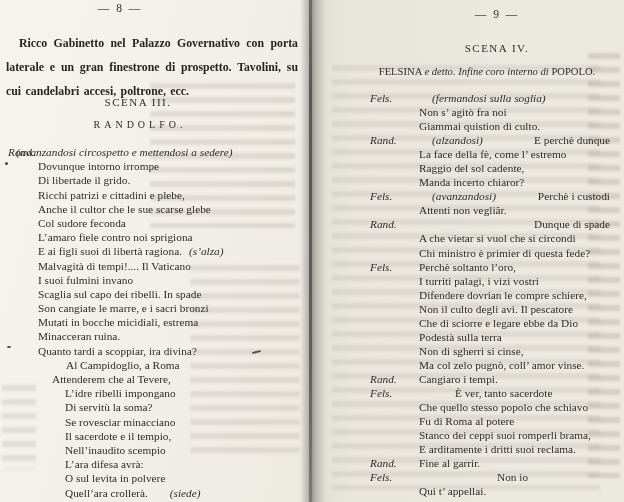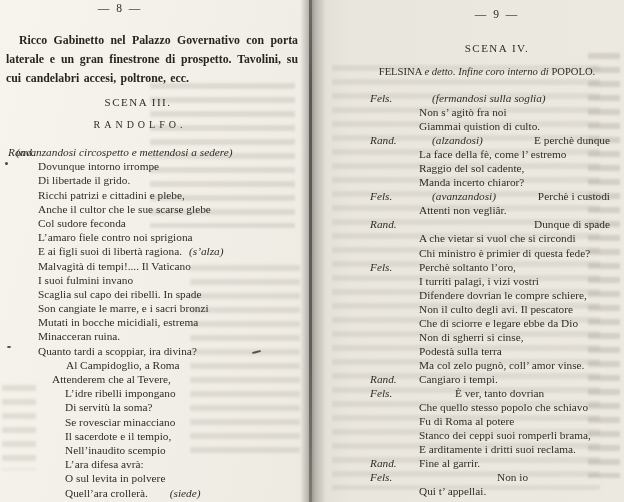--- a/index.html
+++ b/index.html
@@ -15,21 +15,21 @@
   .gutter-shade{position:absolute; left:300px; top:0; width:26px; height:502px;
     background:linear-gradient(90deg,rgba(0,0,0,0) 0%,rgba(48,46,42,0.38) 42%,rgba(70,67,60,0.20) 62%,rgba(0,0,0,0) 100%);}
   .gutter-line{position:absolute; left:309px; top:0; width:3px; height:502px; opacity:.75;
     background:linear-gradient(180deg,#5a574f 0%,#3e3c38 18%,#47453f 70%,#6e6b62 100%);}
 
   
   .pagenum{position:absolute; top:2px; left:0; width:240px; text-align:center;
     font-size:11.5px; letter-spacing:2px;}
   .page-right .pagenum{top:8px; left:70px; width:230px;}
   .prose{position:absolute; top:31px; left:6px; width:292px; font-weight:700;
-    font-size:11.8px; line-height:19px; text-align:justify; text-indent:13px;
+    font-size:11.8px; line-height:24px; text-align:justify; text-indent:13px;
     color:#272521; word-spacing:1.5px;}
   .scena{position:absolute; top:96px; left:0; width:276px; text-align:center;
     font-size:11px; letter-spacing:1.5px;}
   .page-right .scena{top:42px; left:70px; width:230px;}
   .character{position:absolute; top:119px; left:0; width:280px; text-align:center;
     font-size:10px; letter-spacing:4px;}
   .cast{position:absolute; top:66px; left:30px; width:290px; text-align:center; font-size:10.6px;}
   .cast .mid{font-style:italic;}
 
   
@@ -141,25 +141,25 @@
           <span class="speaker">Rand.</span>
           <span class="text">Dunque di spade</span>
         </div>
         <div class="line"><span class="text">A che vietar si vuol che si circondi</span></div>
         <div class="line"><span class="text">Chi ministro è primier di questa fede?</span></div>
         <div class="line"><span class="speaker">Fels.</span><span class="text">Perchè soltanto l’oro,</span></div>
         <div class="line"><span class="text">I turriti palagi, i vizi vostri</span></div>
         <div class="line"><span class="text">Difendere dovrian le compre schiere,</span></div>
         <div class="line"><span class="text">Non il culto degli avi. Il pescatore</span></div>
         <div class="line"><span class="text">Che di sciorre e legare ebbe da Dio</span></div>
+        <div class="line"><span class="text">Podestà sulla terra</span></div>
         <div class="line"><span class="text">Non di sgherri si cinse,</span></div>
-        <div class="line"><span class="text">Podestà sulla terra</span></div>
         <div class="line"><span class="text">Ma col zelo pugnò, coll’ amor vinse.</span></div>
         <div class="line"><span class="speaker">Rand.</span><span class="text">Cangiaro i tempi.</span></div>
-        <div class="line ind-d"><span class="speaker">Fels.</span><span class="text">È ver, tanto dovrian</span></div>
+        <div class="line ind-d"><span class="speaker">Fels.</span><span class="text">È ver, tanto sacerdote</span></div>
         <div class="line"><span class="text">Che quello stesso popolo che schiavo</span></div>
         <div class="line"><span class="text">Fu di Roma al potere</span></div>
         <div class="line"><span class="text">Stanco dei ceppi suoi romperli brama,</span></div>
         <div class="line"><span class="text">E arditamente i dritti suoi reclama.</span></div>
         <div class="line"><span class="speaker">Rand.</span><span class="text">Fine al garrir.</span></div>
         <div class="line ind-e"><span class="speaker">Fels.</span><span class="text">Non io</span></div>
         <div class="line"><span class="text">Qui t’ appellai.</span></div>
       </div>
   </div>
 

